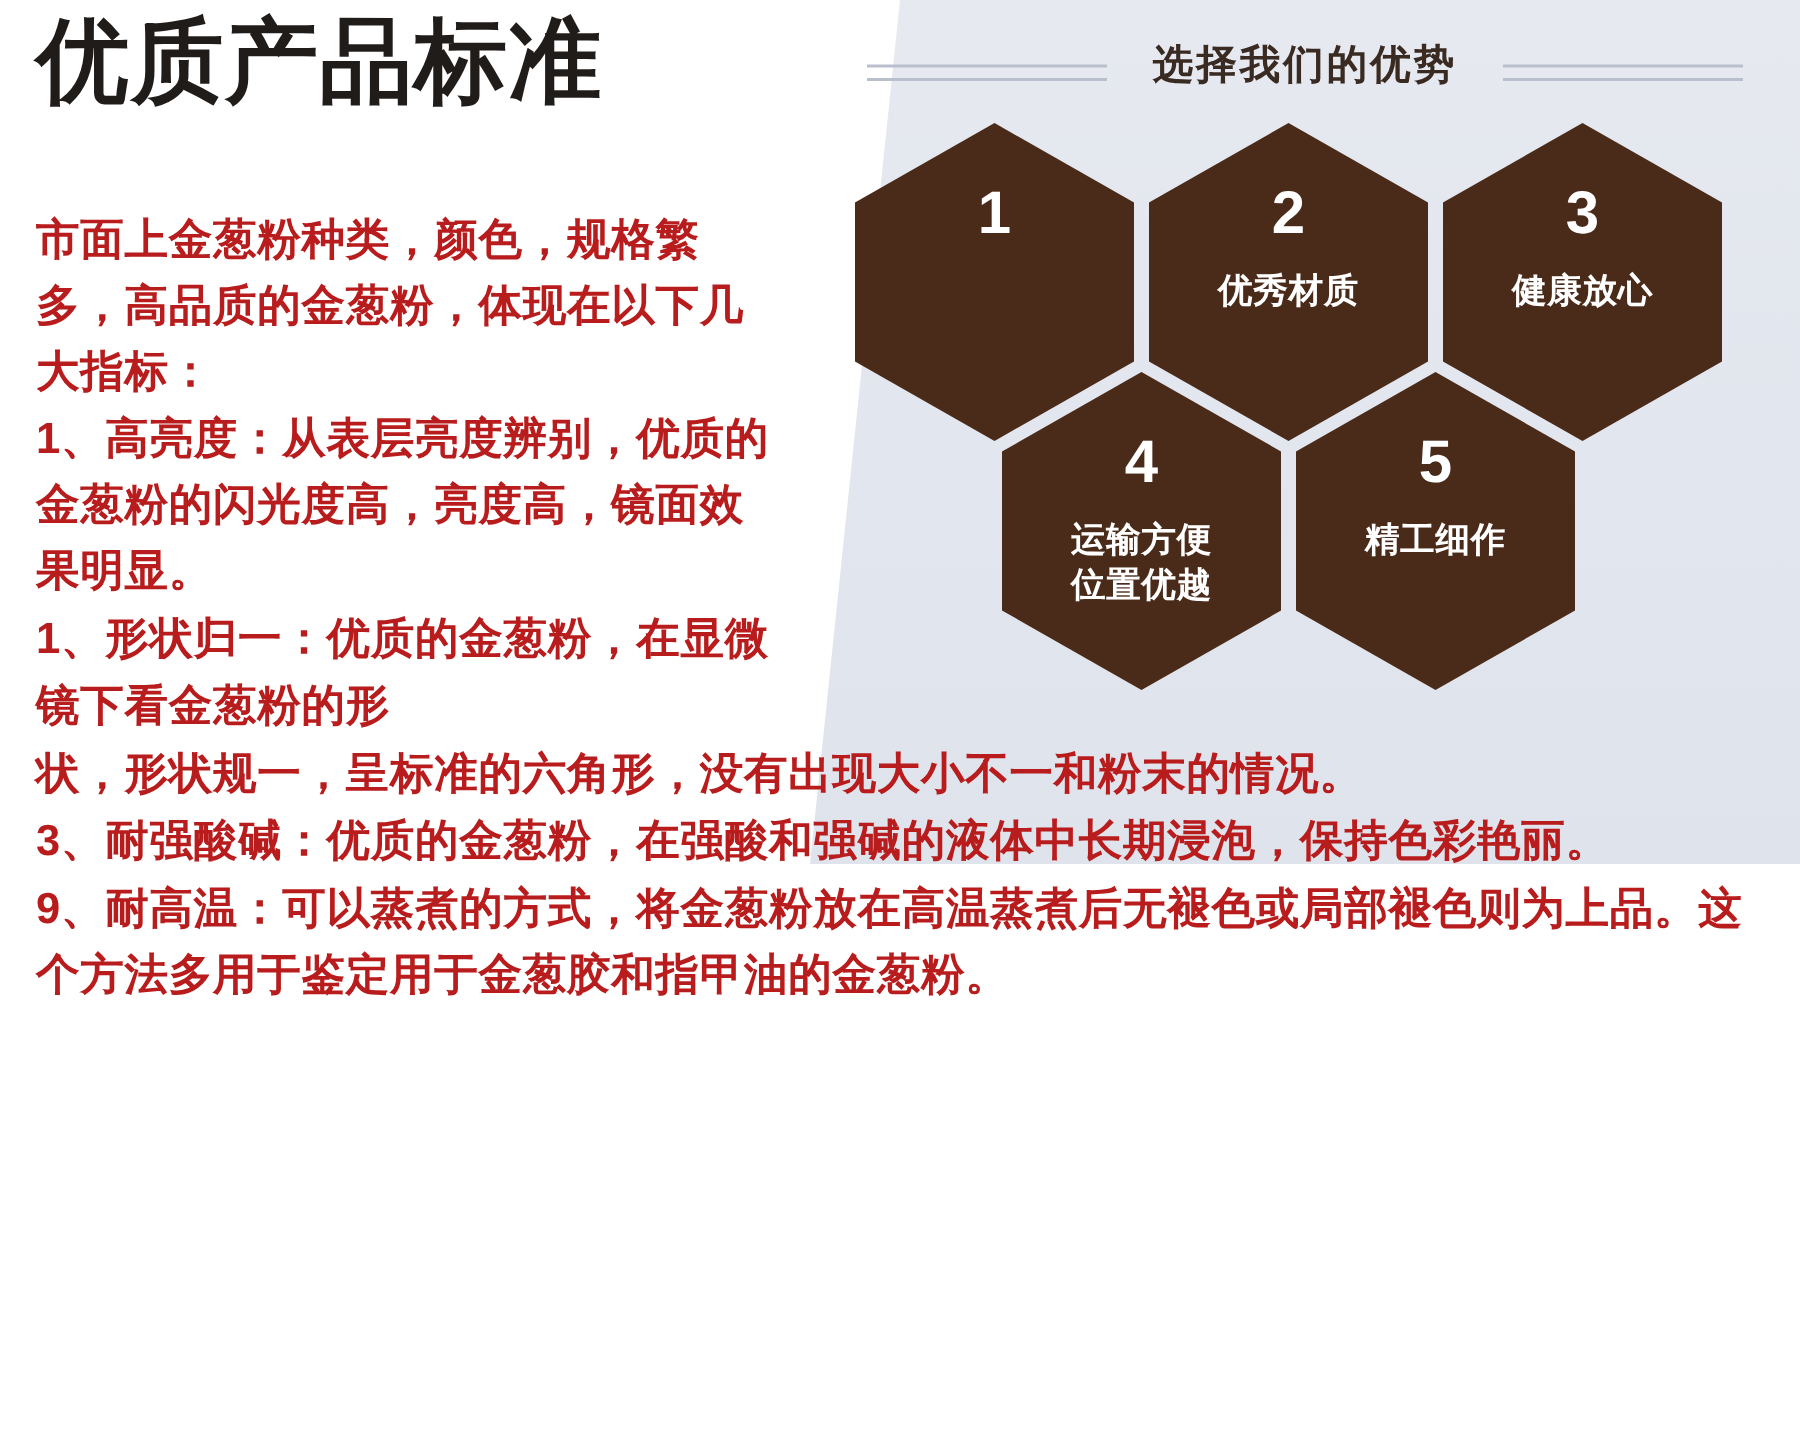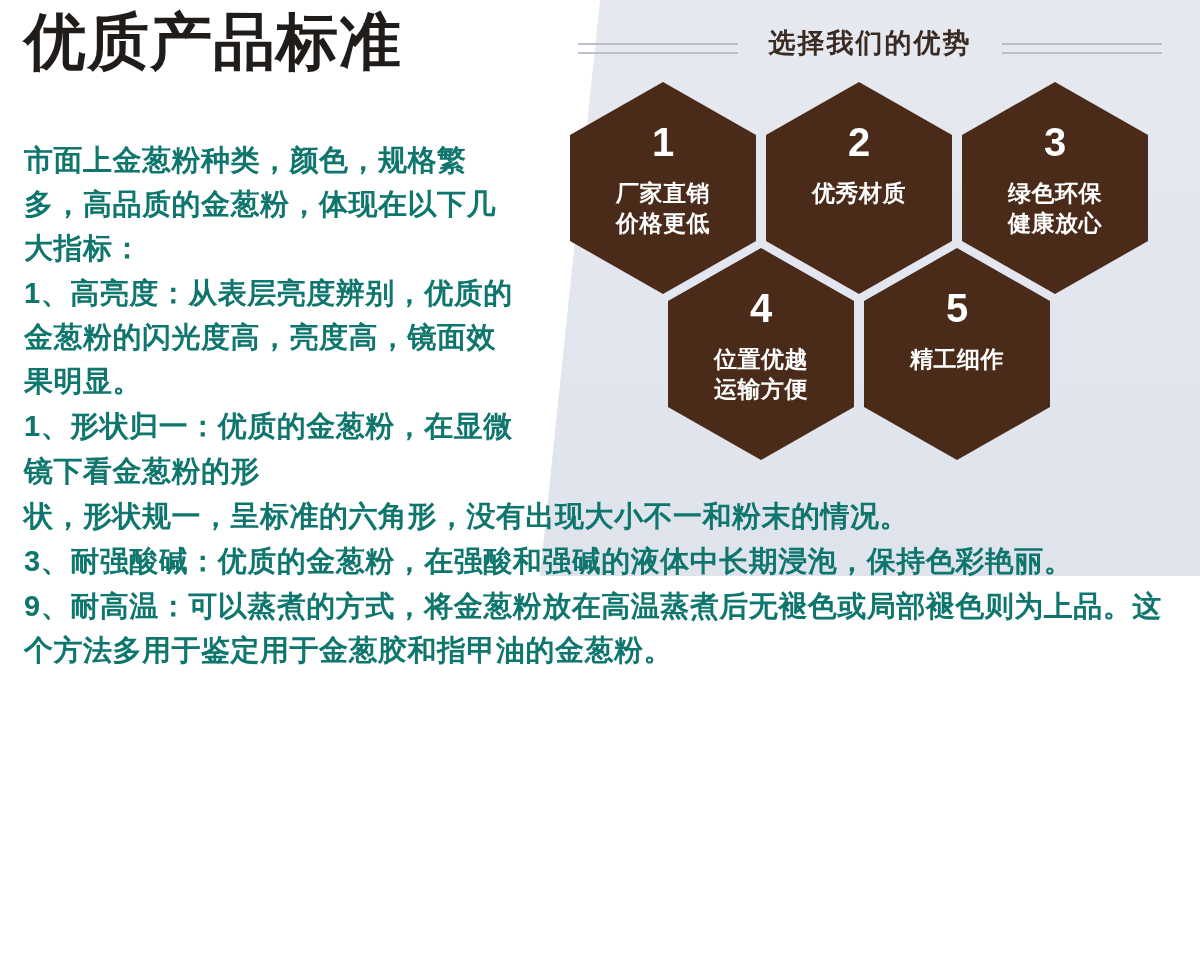--- a/index.html
+++ b/index.html
@@ -59,21 +59,21 @@
   }
 
   
   .body-text {
     position: absolute;
     left: 24px;
     top: 138px;
     width: 1158px;
     font-size: 29px;
     font-weight: bold;
-    color: #0f766e;
+    color: #b91c1c;
     line-height: 1.52;
     letter-spacing: 0.5px;
   }
   .body-text p {
     margin: 0 0 1px 0;
   }
   
   .narrow {
     width: 500px;
   }
@@ -186,46 +186,41 @@
     <span class="rule2 left"></span>
     <span class="panel-title">选择我们的优势</span>
     <span class="rule right"></span>
     <span class="rule2 right"></span>
   </div>
 
   <div class="hex-area">
 
     <div class="hex h1">
       <div class="num">1</div>
-      <div class="lines">
-        <div>厂家直销</div>
-        <div>价格更低</div>
-      </div>
     </div>
 
     <div class="hex h2">
       <div class="num">2</div>
       <div class="lines">
         <div>优秀材质</div>
       </div>
     </div>
 
     <div class="hex h3">
       <div class="num">3</div>
       <div class="lines">
-        <div>绿色环保</div>
         <div>健康放心</div>
       </div>
     </div>
 
     <div class="hex h4">
       <div class="num">4</div>
       <div class="lines">
+        <div>运输方便</div>
         <div>位置优越</div>
-        <div>运输方便</div>
       </div>
     </div>
 
     <div class="hex h5">
       <div class="num">5</div>
       <div class="lines">
         <div>精工细作</div>
       </div>
     </div>
 

